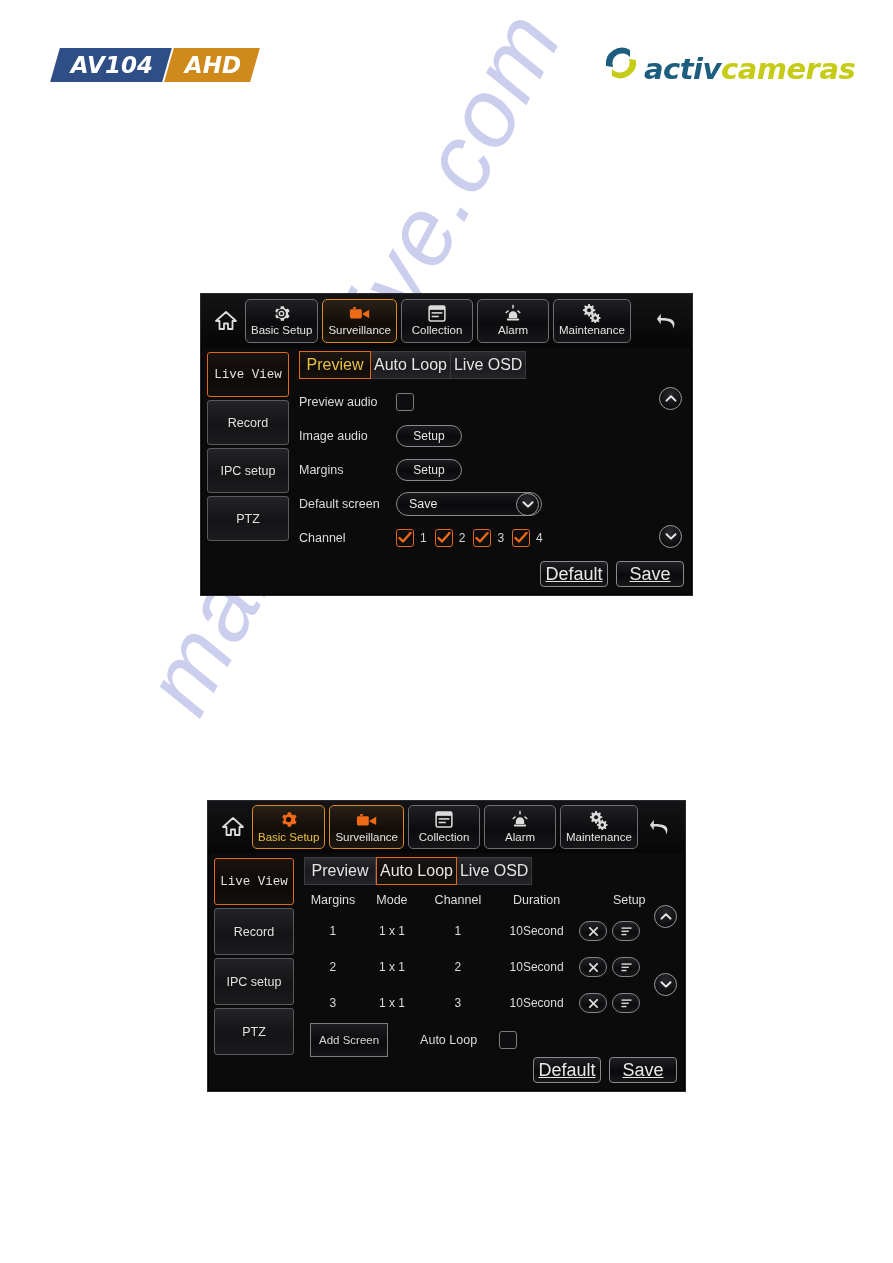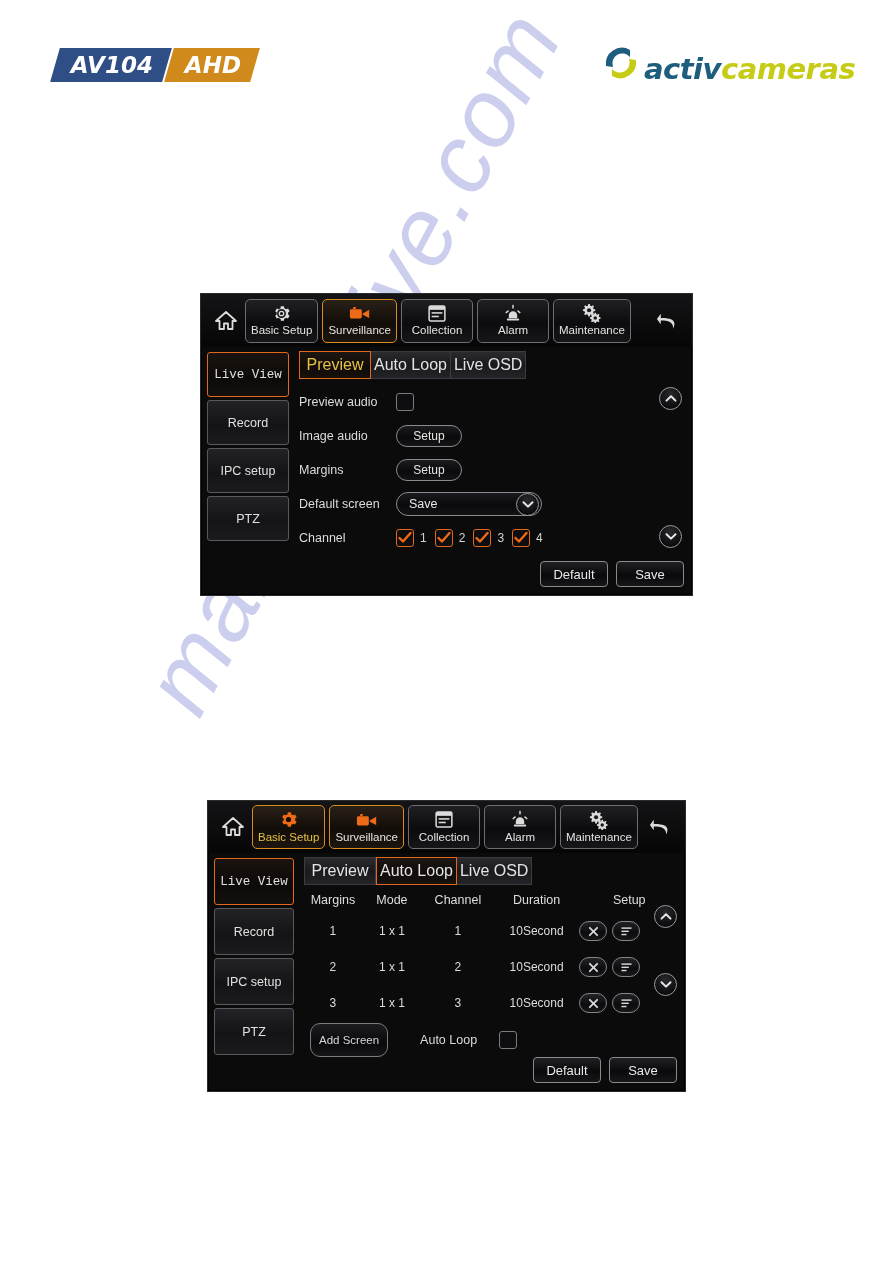--- a/index.html
+++ b/index.html
@@ -275,24 +275,25 @@
   .footbtns { position: absolute; right: 2px; bottom: 2px; display: flex; }
   .sqbtn {
     min-width: 68px;
     height: 26px;
     padding: 0 0;
     margin-left: 8px;
     border: 1px solid #8a8a8e;
     border-radius: 4px;
     background: linear-gradient(to bottom, #202024 0%, #0a0a0c 55%, #17171a 100%);
     display: flex; align-items: center; justify-content: center;
-    font-size: 13px;
+    font-size: 18px;
     color: #e8e8e8;
     cursor: pointer;
     box-sizing: border-box;
+    text-decoration: underline;
   }
 
   
   .tbl { width: 100%; border-collapse: collapse; }
   .tbl th {
     font-size: 12.5px;
     font-weight: normal;
     color: #dedede;
     padding: 4px 0 6px;
     text-align: center;
@@ -317,21 +318,21 @@
     background: linear-gradient(to bottom, #232327 0%, #0c0c0e 60%, #18181b 100%);
     display: flex; align-items: center; justify-content: center;
     cursor: pointer;
     box-sizing: border-box;
   }
 
   .bottomrow { display: flex; align-items: center; margin-top: 2px; }
   .addscreen {
     min-width: 74px; height: 32px; padding: 16px 8px;
     border: 1px solid #7c7c80;
-    border-radius: 10px;
+    border-radius: 0;
     background: linear-gradient(to bottom, #1c1c20 0%, #0a0a0c 60%, #151518 100%);
     display: inline-flex; align-items: center; justify-content: center;
     font-size: 11.5px; color: #d6d6d6; cursor: pointer; box-sizing: border-box;
     margin-left: 6px;
   }
   .bottomrow .bl { font-size: 12.5px; color: #dcdcdc; margin-left: 32px; }
   .bottomrow .chk { margin-left: 22px; }
 </style>
 </head>
 <body>

